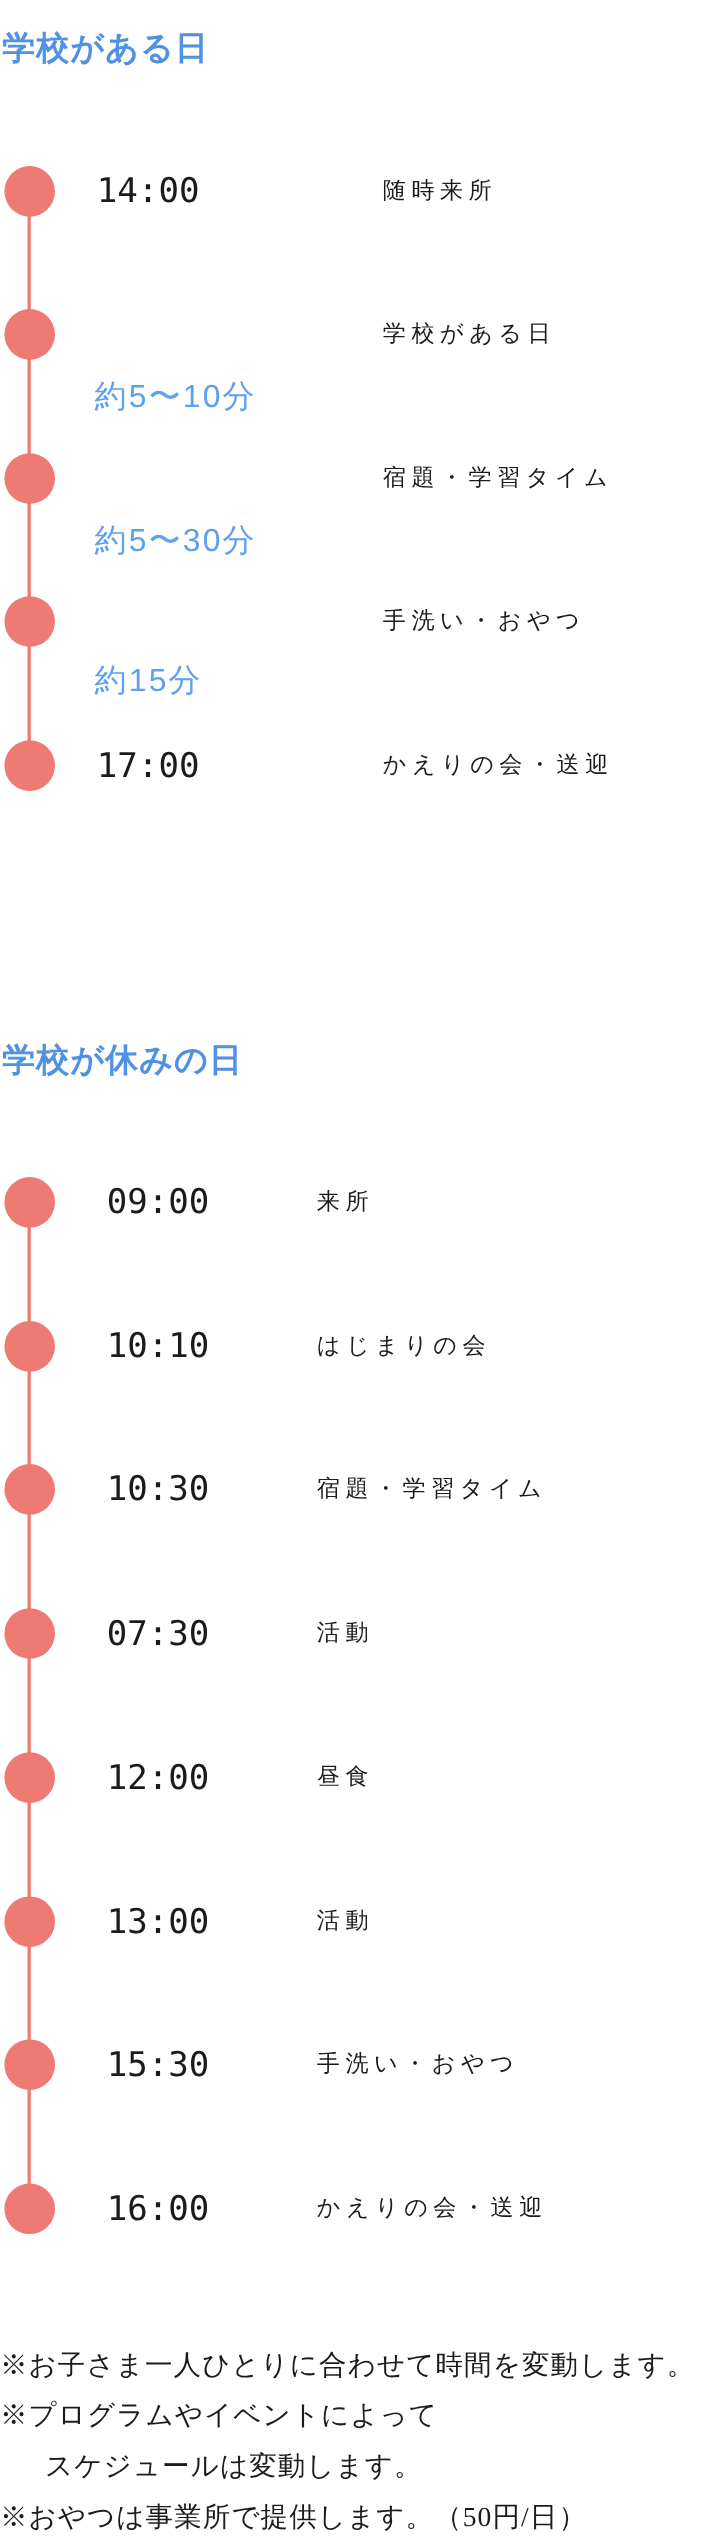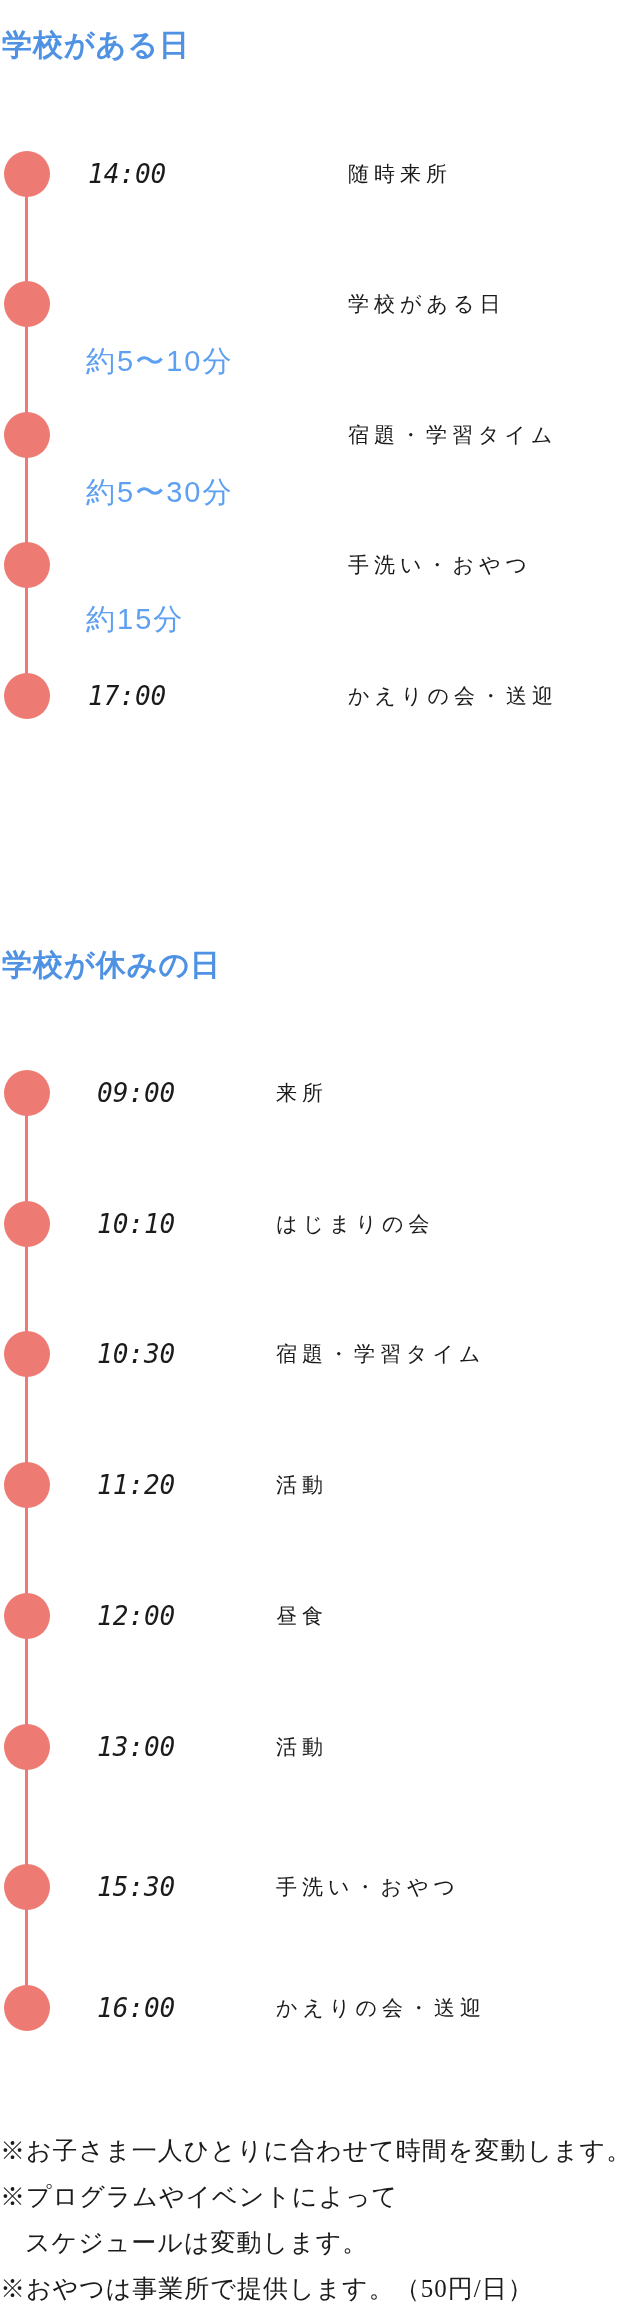--- a/index.html
+++ b/index.html
@@ -41,38 +41,37 @@
     width:46px;
     height:46px;
     border-radius:50%;
     background:#ee7a74;
   }
   .time{
     position:absolute;
     top:0;
     line-height:46px;
     font-family:"DejaVu Sans Mono","Liberation Mono",monospace;
-    font-size:26px;
+    font-size:31px;
     color:#1b1b1b;
     white-space:nowrap;
-    font-style:italic;
   }
   .s1 .time{left:88px;}
   .s2 .time{left:97px;}
   .activity{
     position:absolute;
     top:0;
     line-height:46px;
     font-size:21px;
     letter-spacing:5px;
     color:#1b1b1b;
     white-space:nowrap;
   }
   .s1 .activity{left:348px;}
-  .s2 .activity{left:276px;}
+  .s2 .activity{left:288px;}
   .interval{
     position:absolute;
     left:86px;
     height:40px;
     line-height:40px;
     font-size:29px;
     letter-spacing:2px;
     color:#5d9ff0;
     white-space:nowrap;
   }
@@ -83,21 +82,21 @@
     width:640px;
     font-size:25px;
     letter-spacing:1px;
     color:#1b1b1b;
   }
   .note-line{
     line-height:46px;
     white-space:nowrap;
     font-family:Liberation Serif, serif;
   }
-  .note-line.indent{padding-left:25px;}
+  .note-line.indent{padding-left:41px;}
 </style>
 </head>
 <body>
 
 <div id="page">
 
   <h2 class="section-title" style="top:2px;">学校がある日</h2>
 
   <div class="timeline-line" style="top:174px;height:522px;"></div>
 
@@ -144,34 +143,34 @@
     <span class="time">10:10</span>
     <span class="activity">はじまりの会</span>
   </div>
   <div class="row s2" style="top:1331px;">
     <span class="dot"></span>
     <span class="time">10:30</span>
     <span class="activity">宿題・学習タイム</span>
   </div>
   <div class="row s2" style="top:1462px;">
     <span class="dot"></span>
-    <span class="time">11:20</span>
+    <span class="time">07:30</span>
     <span class="activity">活動</span>
   </div>
   <div class="row s2" style="top:1593px;">
     <span class="dot"></span>
     <span class="time">12:00</span>
     <span class="activity">昼食</span>
   </div>
   <div class="row s2" style="top:1724px;padding-left:32px;">
     <span class="dot"></span>
     <span class="time">13:00</span>
     <span class="activity">活動</span>
   </div>
-  <div class="row s2" style="top:1854px;margin-top:10px;">
+  <div class="row s2" style="top:1854px;">
     <span class="dot"></span>
     <span class="time">15:30</span>
     <span class="activity">手洗い・おやつ</span>
   </div>
   <div class="row s2" style="top:1985px;">
     <span class="dot"></span>
     <span class="time">16:00</span>
     <span class="activity">かえりの会・送迎</span>
   </div>
 

